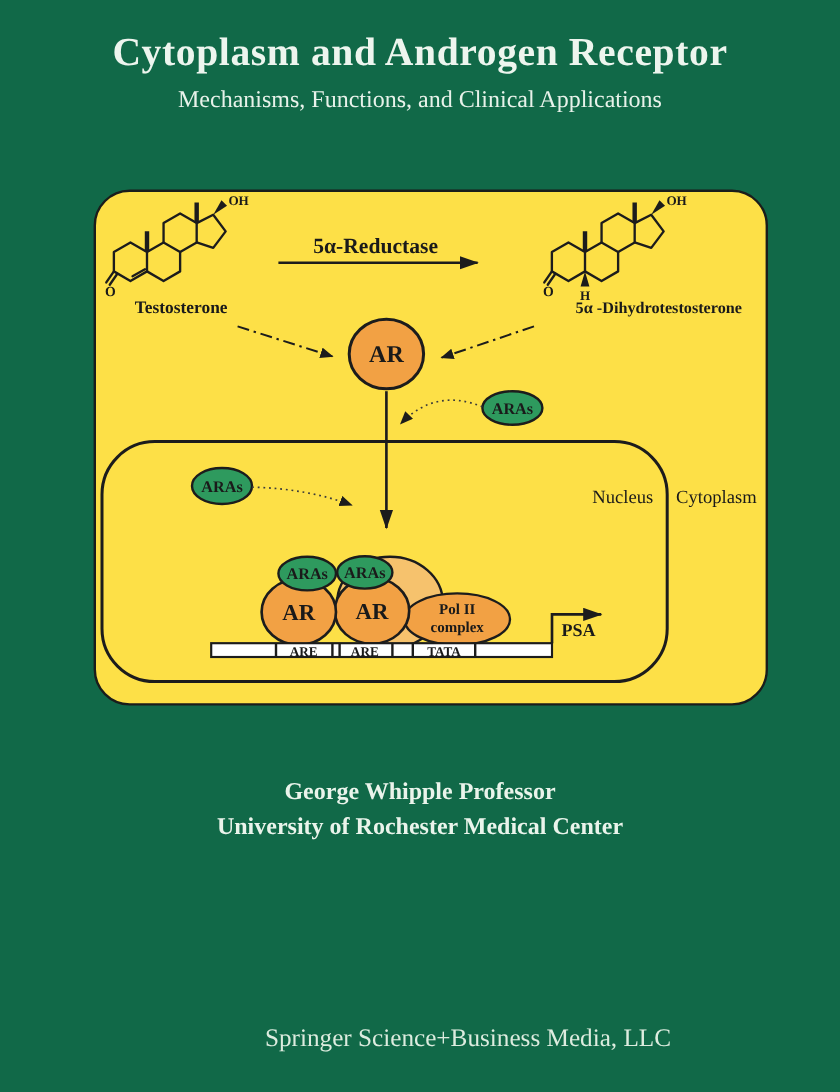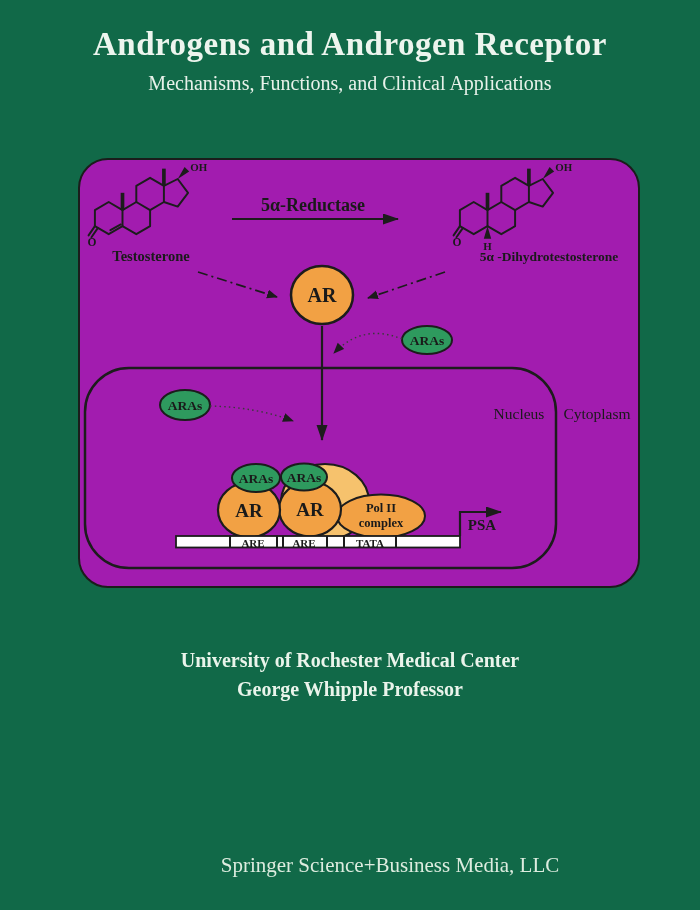--- a/index.html
+++ b/index.html
@@ -11,40 +11,40 @@
   .title{
     position:absolute;top:26px;left:0;width:700px;text-align:center;
     font-size:33px;font-weight:bold;color:#edf5ee;letter-spacing:.5px;
   }
   .subtitle{
     position:absolute;top:72px;left:0;width:700px;text-align:center;
     font-size:20px;font-weight:normal;color:#e8f2ea;
   }
   .panel{
     position:absolute;left:78px;top:158px;width:562px;height:430px;
-    box-sizing:border-box;background:#a21caf;
+    box-sizing:border-box;background:#fde047;
     border:2.5px solid #1a1d1b;border-radius:30px;
   }
   .panel svg{display:block;width:557px;height:425px;}
   .author{
     position:absolute;top:646px;left:0;width:700px;text-align:center;
     font-size:20px;font-weight:bold;color:#eaf4eb;line-height:29px;
   }
   .publisher{
     position:absolute;top:853px;left:0;width:700px;text-align:center;
     font-size:21px;color:#ddecdf;padding-left:40px;
   }
   text{font-family:"Liberation Serif", serif;fill:#1a1a1a;}
   .bond{stroke:#1c1c1c;fill:none;stroke-width:1.7;stroke-linejoin:round;stroke-linecap:round;}
   .methyl{stroke:#1c1c1c;stroke-width:3.2;stroke-linecap:butt;}
 </style>
 </head>
 <body>
 
-<div class="title">Androgens and Androgen Receptor</div>
+<div class="title">Cytoplasm and Androgen Receptor</div>
 <div class="subtitle">Mechanisms, Functions, and Clinical Applications</div>
 
 <div class="panel">
 <svg viewBox="0 0 557 425">
   <defs>
     <marker id="ah-big" markerUnits="userSpaceOnUse" markerWidth="17" markerHeight="13" refX="15" refY="5.5" orient="auto">
       <path d="M0,0 L16,5.5 L0,11 Z" fill="#1c1c1c"></path>
     </marker>
     <marker id="ah-sm" markerUnits="userSpaceOnUse" markerWidth="12" markerHeight="10" refX="10" refY="4.5" orient="auto">
       <path d="M0,0 L11,4.5 L0,9 Z" fill="#1c1c1c"></path>
@@ -134,17 +134,17 @@
     <text x="224" y="386.5" font-size="11" font-weight="bold" text-anchor="middle">ARE</text>
     <text x="290" y="386.5" font-size="11" font-weight="bold" text-anchor="middle">TATA</text>
   </g>
 
   <path d="M380,376 L380,352 L421,352" fill="none" stroke="#1c1c1c" stroke-width="2.2" marker-end="url(#ah-big)"></path>
   <text x="402" y="370" font-size="15" font-weight="bold" text-anchor="middle">PSA</text>
 </svg>
 </div>
 
 <div class="author">
+  <div>George Whipple Professor</div>
   <div>University of Rochester Medical Center</div>
-  <div>George Whipple Professor</div>
 </div>
 
 <div class="publisher">Springer Science+Business Media, LLC</div>
 
 </body></html>

